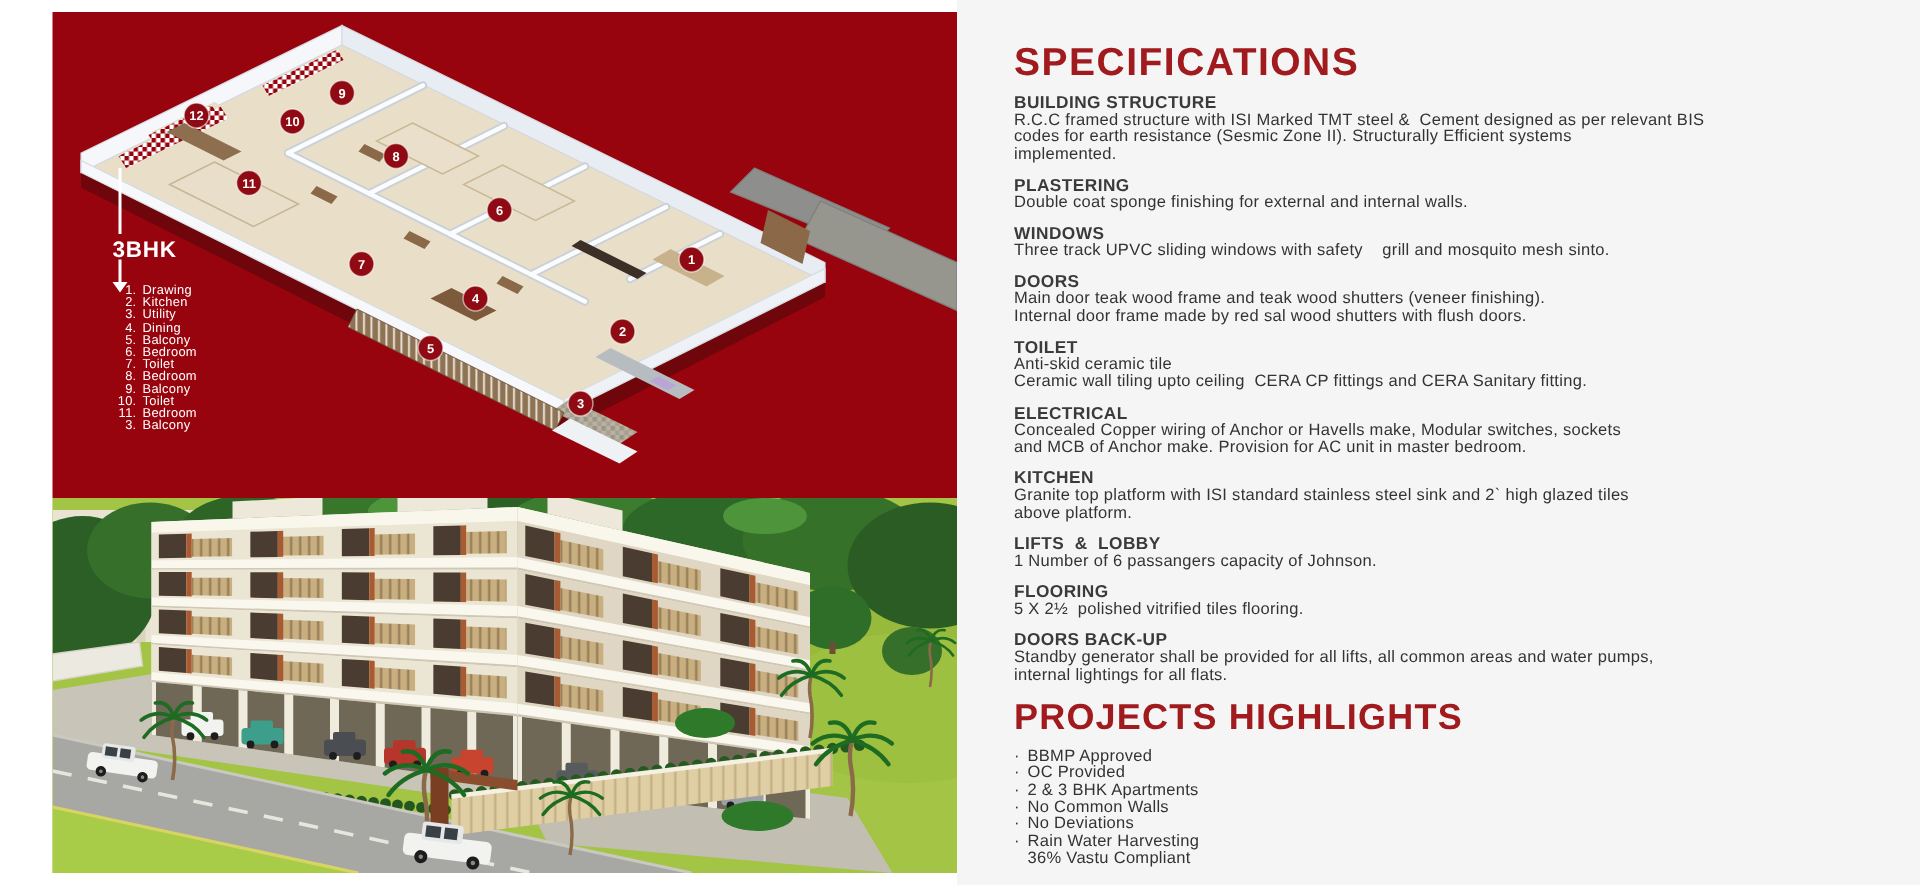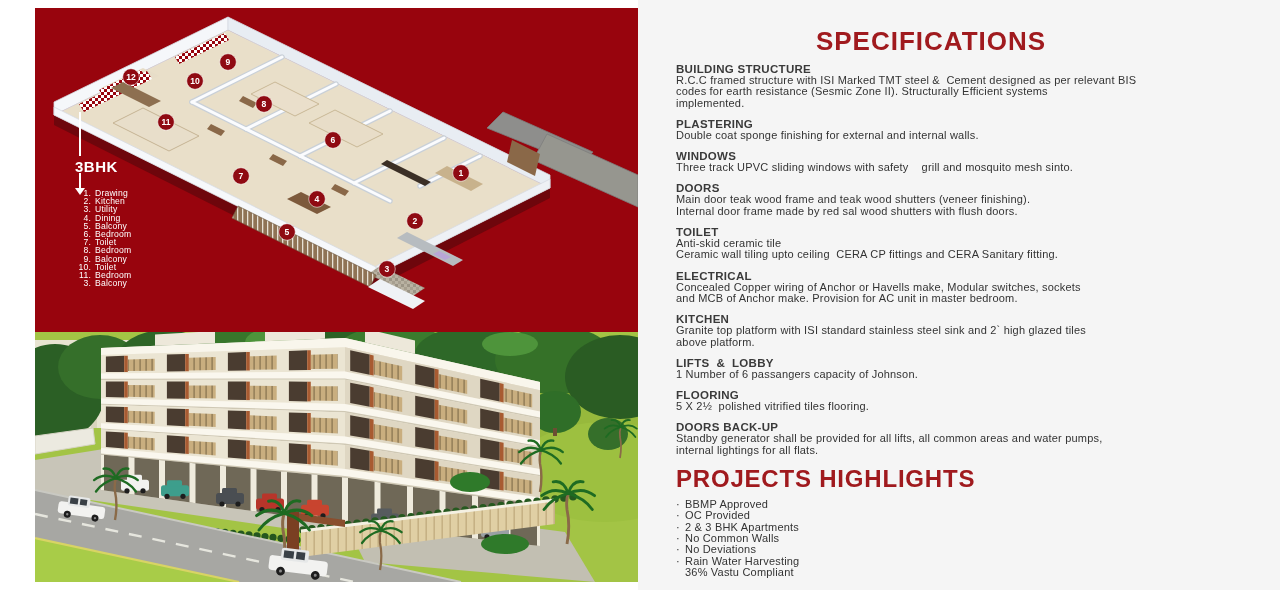--- a/index.html
+++ b/index.html
@@ -25,21 +25,21 @@
               border-top:7px solid #ffffff; }
 
   
   .legend { position:absolute; left:34px; top:181px; color:#ffffff; }
   .leg-row { display:flex; font-size:8.6px; line-height:8.2px; letter-spacing:0.2px; }
   .leg-num { width:22px; text-align:right; margin-right:4px; }
   .leg-name { text-align:left; }
 
   
   .right-col { position:absolute; left:676px; top:26px; width:510px; }
-  .title { font-size:26px; font-weight:bold; color:#A01A1E; letter-spacing:1px; margin-bottom:6px;text-align:center; }
+  .title { font-size:26px; font-weight:bold; color:#A01A1E; letter-spacing:1px; margin-bottom:6px; }
   .section { margin-bottom:9px; }
   .sec-head { font-size:11.5px; font-weight:bold; color:#3a3a3a; letter-spacing:0.3px; line-height:12px; white-space:pre-wrap; }
   .sec-line { font-size:11px; color:#333333; line-height:11.3px; letter-spacing:0.2px; white-space:pre-wrap; }
   .hl-title { font-size:24px; font-weight:bold; color:#A01A1E; letter-spacing:0.8px; margin:2px 0 6px; }
   .hl-row { display:flex; font-size:11px; color:#333333; line-height:11.3px; letter-spacing:0.2px; }
   .hl-bullet { width:9px; }
   .hl-sub { padding-left:9px; }
 </style>
 </head>
 <body>

